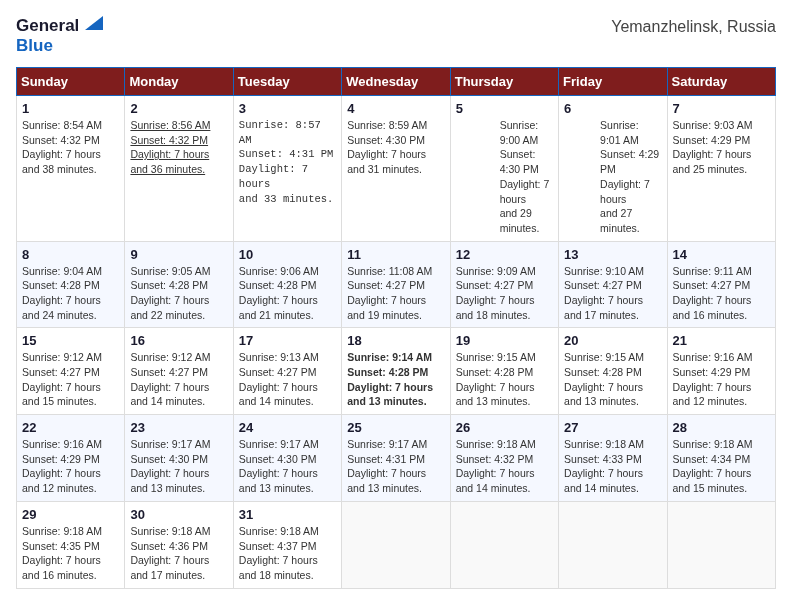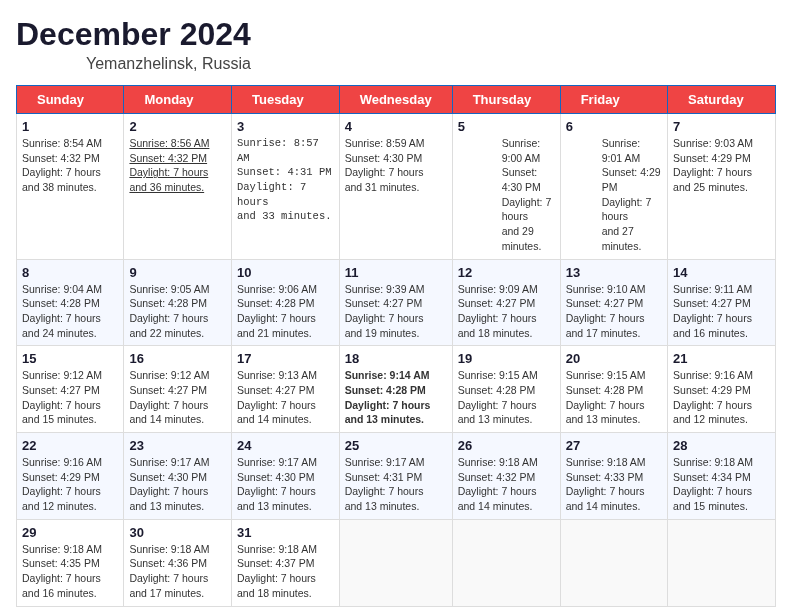--- a/index.html
+++ b/index.html
@@ -33,23 +33,23 @@
       font-size: 16px;
       color: #444;
       margin-top: 2px;
     }
     .calendar {
       width: 100%;
       border-collapse: collapse;
       font-size: 11px;
     }
     .calendar th {
-      background: #ef4444;
+      background: #7f1d1d;
       color: #fff;
-      padding: 6px 20px;
+      padding: 6px 4px;
       text-align: left;
       font-size: 13px;
       font-weight: bold;
       border: 1px solid #1565c0;
     }
     .calendar td {
       vertical-align: top;
       padding: 5px 5px;
       border: 1px solid #ddd;
       width: calc(100%/7);
@@ -72,22 +72,32 @@
       line-height: 1.4;
     }
     .empty-cell {
       background: #f9f9f9 !important;
     }
   </style>
 </head>
 <body>
 
 <div class="header">
+  <div class="logo">
+    <div style="display:flex;flex-direction:column;line-height:1.15;">
+      <div style="display:flex;align-items:center;gap:0;">
+        <span style="font-size:17px;font-weight:bold;color:#1a1a2e;">General</span>
+        <svg width="22" height="16" viewBox="0 0 22 16" style="margin-left:2px;margin-top:-4px;">
+          <polygon points="4,14 22,0 22,14" fill="#1565c0"></polygon>
+        </svg>
+      </div>
+      <span style="font-size:17px;font-weight:bold;color:#1565c0;">Blue</span>
+    </div>
+  </div>
   <div class="title-block">
-    <div class="month-title">December 2024</div>
     <div class="location-title">Yemanzhelinsk, Russia</div>
   </div>
 </div>
 
 <table class="calendar">
   <thead>
     <tr id="weekday-header">
         <th>Sunday</th>
         <th>Monday</th>
         <th>Tuesday</th>
@@ -166,21 +176,21 @@
         </td>
         <td>
           <span class="day-num">10</span>
           <div class="day-info" style="white-space: pre-line;">Sunrise: 9:06 AM
 Sunset: 4:28 PM
 Daylight: 7 hours
 and 21 minutes.</div>
         </td>
         <td>
           <span class="day-num">11</span>
-          <div class="day-info" style="white-space: pre-line;">Sunrise: 9:39 AM
+          <div class="day-info" style="white-space: pre-line;">Sunrise: 11:08 AM
 Sunset: 4:27 PM
 Daylight: 7 hours
 and 19 minutes.</div>
         </td>
         <td>
           <span class="day-num">12</span>
           <div class="day-info" style="white-space: pre-line;">Sunrise: 9:09 AM
 Sunset: 4:27 PM
 Daylight: 7 hours
 and 18 minutes.</div>

